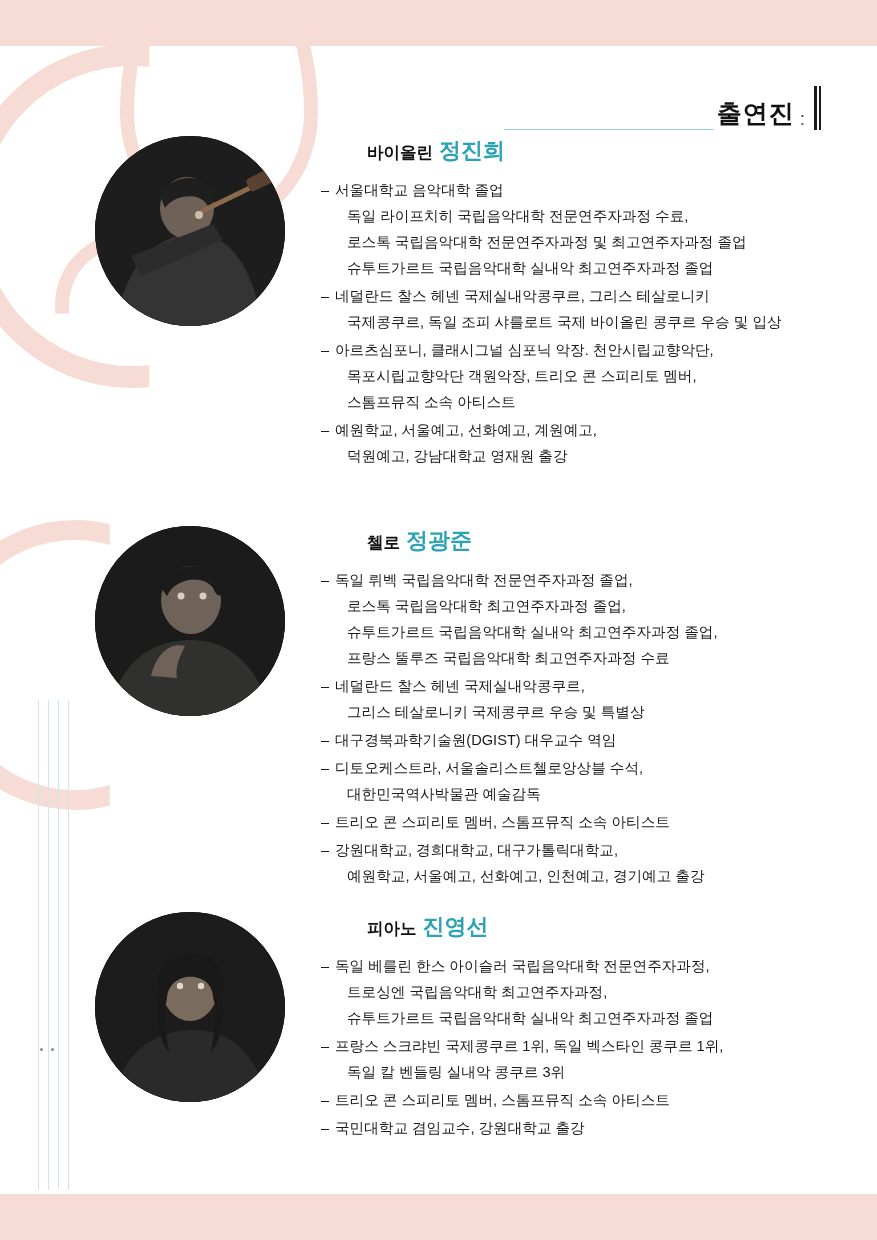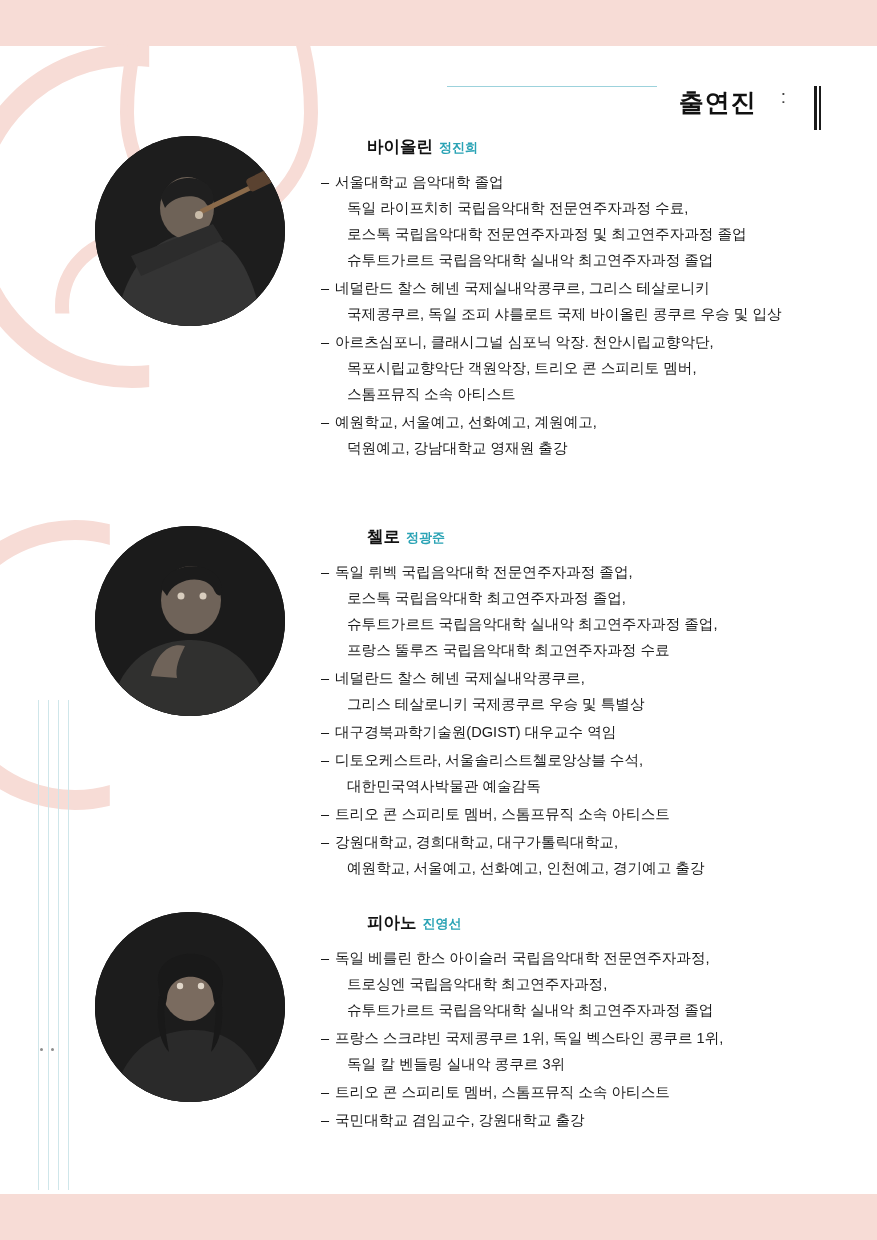--- a/index.html
+++ b/index.html
@@ -90,22 +90,22 @@
   }
   .dots i:nth-child(1) { left: 2px; }
   .dots i:nth-child(2) { left: 13px; }
 
   
   .header {
     position: absolute;
     right: 60px;
     top: 86px;
     display: flex;
-    align-items: flex-start;
-    gap: 22px;
+    align-items: flex-end;
+    gap: 3px;
   }
   .header-rule {
     width: 210px;
     height: 1px;
     background: #9cd2dc;
   }
   .header-title {
     font-size: 25px;
     font-weight: bold;
     letter-spacing: 1px;
@@ -157,21 +157,21 @@
     margin-bottom: 11px;
     white-space: nowrap;
   }
   .instrument {
     color: #111;
     margin-left: 46px;
   }
   .person-name {
     color: #2aa3b5;
     margin-left: 6px;
-    font-size: 13px;
+    font-size: 22px;
   }
   .entry {
     display: flex;
     align-items: flex-start;
     margin-bottom: 2px;
   }
   .dash {
     width: 14px;
     flex: 0 0 14px;
     font-size: 14.5px;

